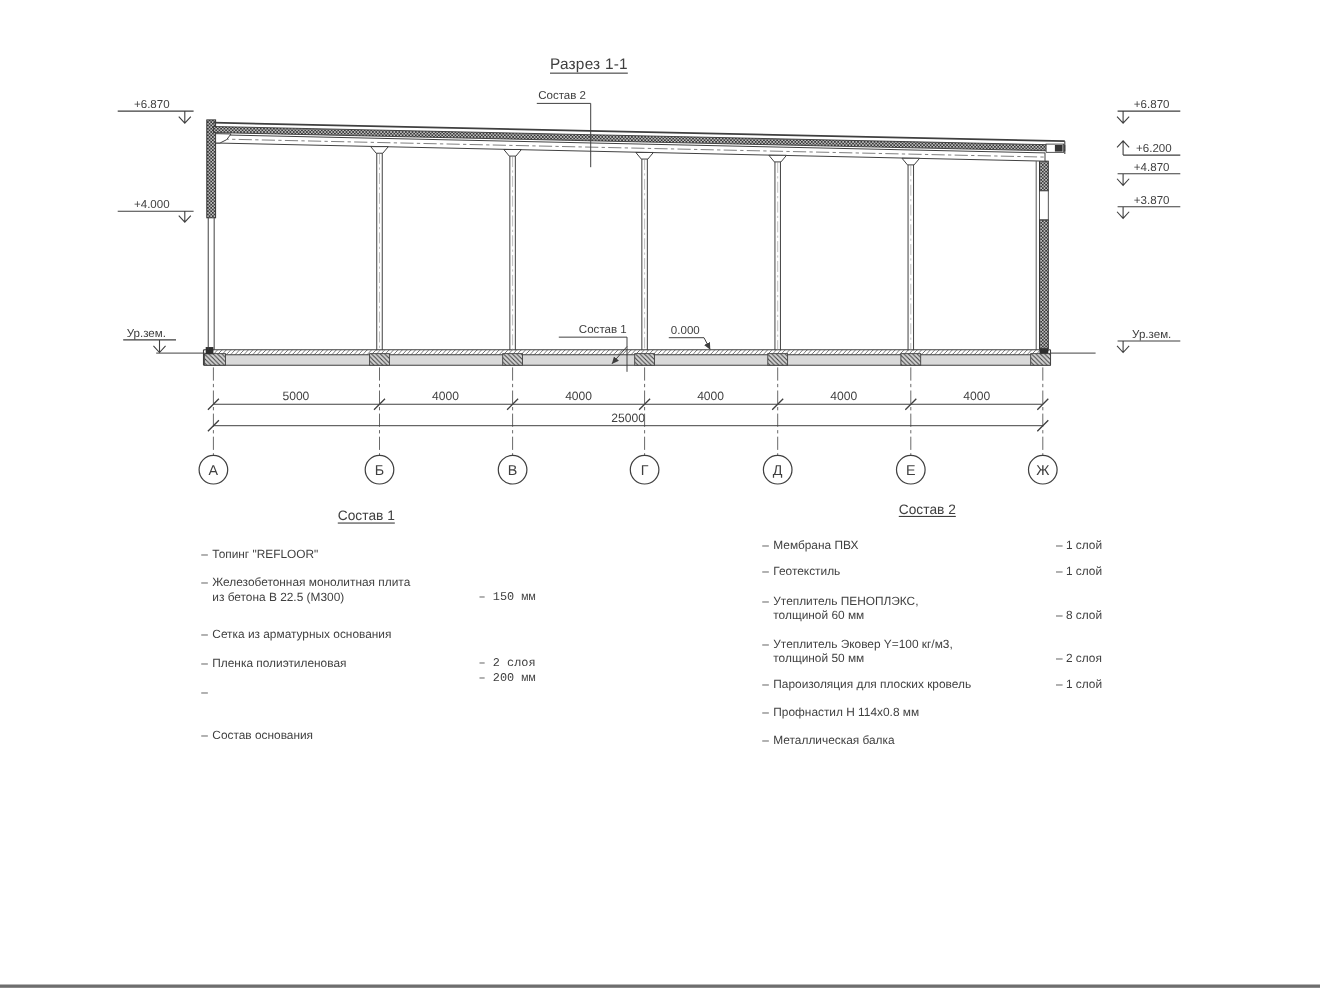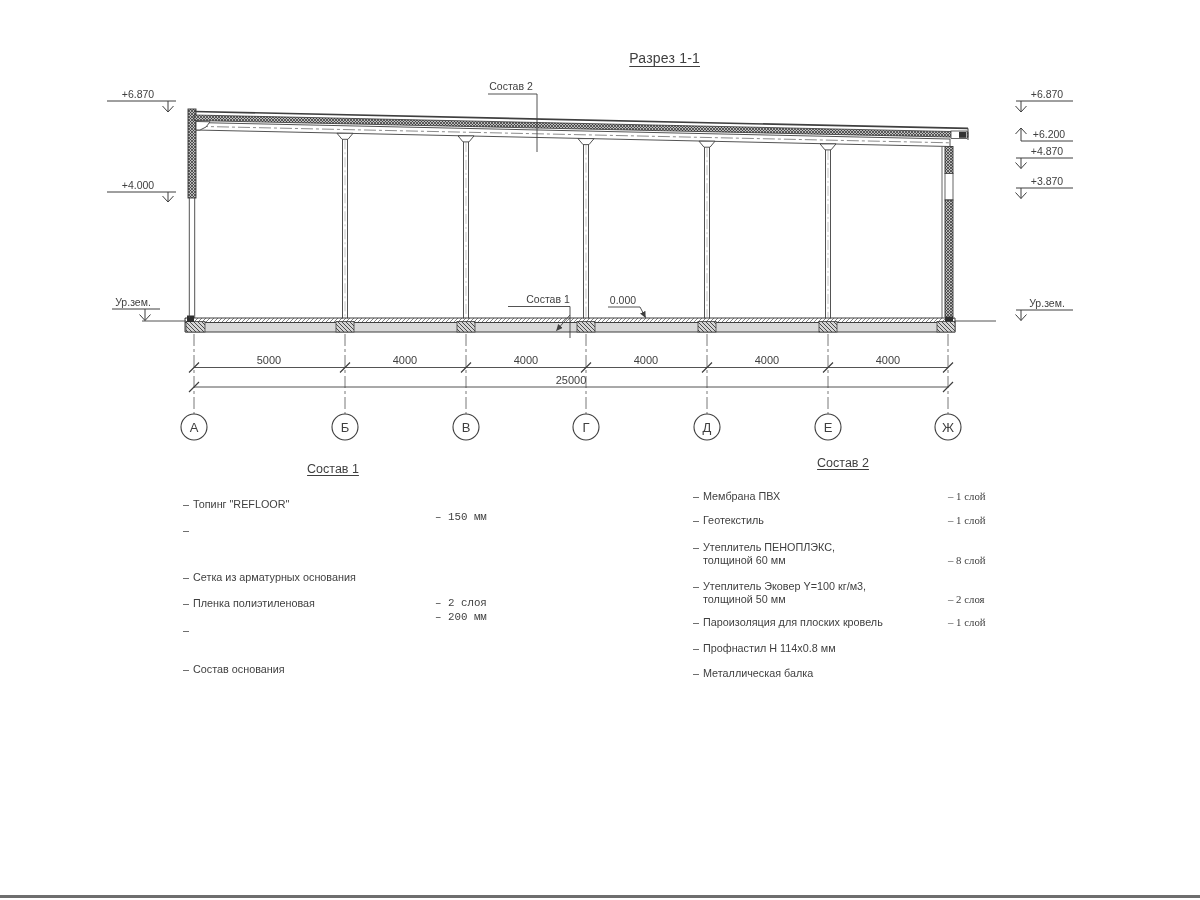--- a/index.html
+++ b/index.html
@@ -2,21 +2,21 @@
 <html><head>
 <meta charset="utf-8">
 <style>
   html,body{margin:0;padding:0;}
   body{
     width:1200px;height:900px;position:relative;background:#ffffff;
     font-family:"Liberation Sans", sans-serif;color:#3f3f3f;overflow:hidden;
   }
   .abs{position:absolute;}
   #title{
-    left:500px;top:50px;width:200px;text-align:right;
+    left:500px;top:50px;width:200px;text-align:left;
     font-size:14px;letter-spacing:0.2px;
     text-decoration:underline;text-underline-offset:3px;
   }
   svg text{
     font-family:"Liberation Sans", sans-serif;
     fill:#3f3f3f;
   }
   .t10{font-size:10.5px;}
   .t11{font-size:11px;}
   .t13{font-size:13px;}
@@ -24,21 +24,21 @@
   .comp-list{position:absolute;width:300px;font-size:10.8px;line-height:13px;}
   .comp-header{
     position:absolute;left:0;top:0;width:100%;text-align:center;
     font-size:12.5px;text-decoration:underline;text-underline-offset:2px;
   }
   .li-row{position:absolute;left:0;width:300px;}
   .li-dash{position:absolute;left:0;top:0;}
   .li-name{display:block;margin-left:10px;white-space:pre-line;max-width:235px;}
   .li-value{position:absolute;bottom:0;white-space:nowrap;}
   #sostav1 .li-value{left:252px;font-family:Liberation Mono, monospace;}
-  #sostav2 .li-value{left:255px;font-family:Liberation Serif, serif;}
+  #sostav2 .li-value{left:267px;}
   #page-border-bottom{left:0;top:895px;width:1200px;height:3px;background:#6e6e6e;}
 </style>
 </head>
 <body>
 
 <div id="title" class="abs">Разрез 1-1</div>
 
 <svg class="abs" style="left:0;top:0;" width="1200" height="900" viewBox="0 0 1200 900">
   <defs>
     <pattern id="wallHatch" patternUnits="userSpaceOnUse" width="3" height="3">
@@ -210,20 +210,22 @@
 
 <div id="sostav1" class="comp-list" style="left:183px;top:463px;">
   <div class="comp-header">Состав 1</div>
   <div class="li-row" style="top:35px;">
     <span class="li-dash">–</span>
     <span class="li-name">Топинг "REFLOOR"</span>
     <span class="li-value"></span>
   </div>
   <div class="li-row" style="top:61px;">
     <span class="li-dash">–</span>
+    <span class="li-name">Железобетонная  монолитная плита
+из бетона В 22.5 (М300)</span>
     <span class="li-value">– 150 мм</span>
   </div>
   <div class="li-row" style="top:108px;">
     <span class="li-dash">–</span>
     <span class="li-name">Сетка из арматурных основания</span>
     <span class="li-value"></span>
   </div>
   <div class="li-row" style="top:134px;">
     <span class="li-dash">–</span>
     <span class="li-name">Пленка полиэтиленовая</span>

